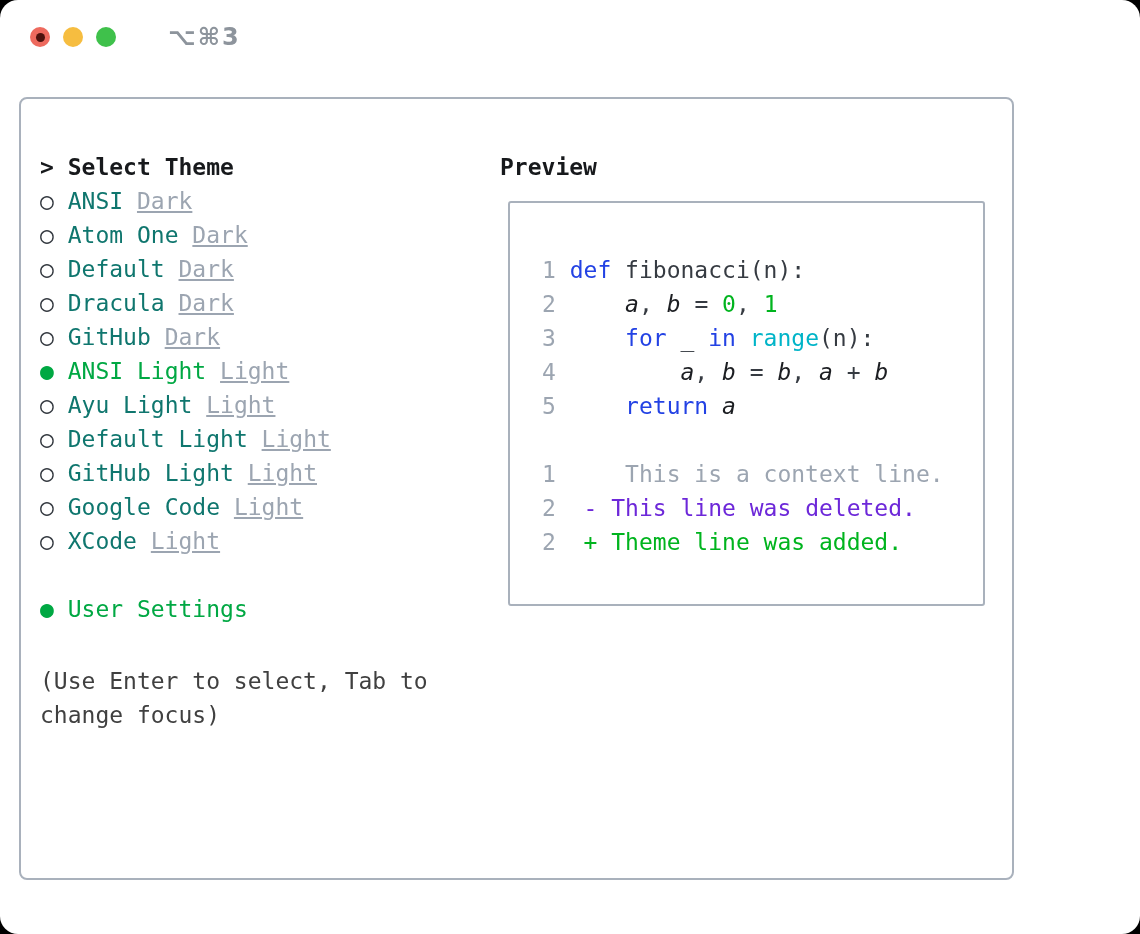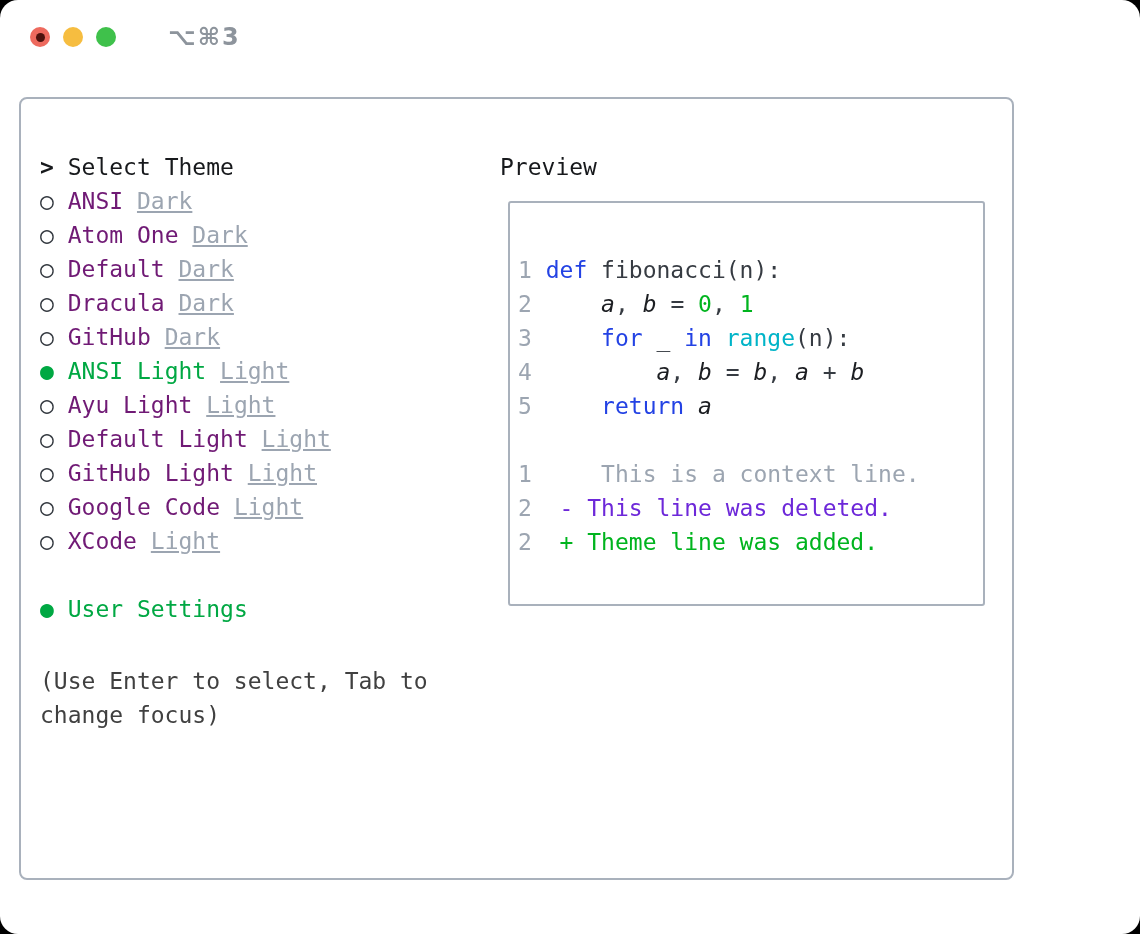--- a/index.html
+++ b/index.html
@@ -24,37 +24,37 @@
   .content-box{
     position:absolute;left:19px;top:97px;width:995px;height:783px;
     border:2px solid #a9b1bc;border-radius:8px;box-sizing:border-box;
     display:flex;background:#fff;
   }
   .left-col{
     width:462px;box-sizing:border-box;padding:51px 0 0 19px;
     font-size:23px;line-height:34px;color:#363b42;
   }
   .row{height:34px;white-space:pre;}
-  .hdr{font-weight:normal;color:#17191c;}
+  .hdr{font-weight:bold;color:#17191c;}
   .caret{font-weight:bold;color:#17191c;}
   .indent-2{margin-left:27.7px;}
   .bullet{color:#363b42;}
-  .tname{color:#701a75;}
+  .tname{color:#0f766e;}
   .tvar{color:#9ca5b1;text-decoration:underline;}
   .sel .bullet,.sel .tname,.sel .olabel{color:#00a843;}
   .olabel{color:#363b42;margin-top:15px;}
   .gap-row{height:34px;}
   .help{color:#404040;width:416px;margin-top:4px;}
   
   .right-col{flex:1;box-sizing:border-box;padding-top:51px;font-size:23px;line-height:34px;}
-  .preview-hdr{font-weight:normal;color:#17191c;margin-left:17px;height:34px;}
+  .preview-hdr{font-weight:bold;color:#17191c;margin-left:17px;height:34px;}
   .preview-box{
     margin-left:25px;margin-top:17px;width:477px;height:405px;
     border:2px solid #a9b1bc;border-radius:3px;box-sizing:border-box;
-    padding:50px 0 0 8px;overflow:hidden;background:#fff;
+    padding:50px 0 0 32px;overflow:hidden;background:#fff;
   }
   .cline{height:34px;white-space:pre;font-size:23px;line-height:34px;}
   .lnum{color:#9ca5b1;}
   .c-fg{color:#363b42;}
   .c-kw{color:#2342e4;}
   .c-builtin{color:#00b4c8;}
   .c-num{color:#00b41e;}
   .c-var{color:#1c1e22;font-style:italic;}
   .c-muted{color:#9ca5b1;}
   .c-del{color:#6d28d9;}

